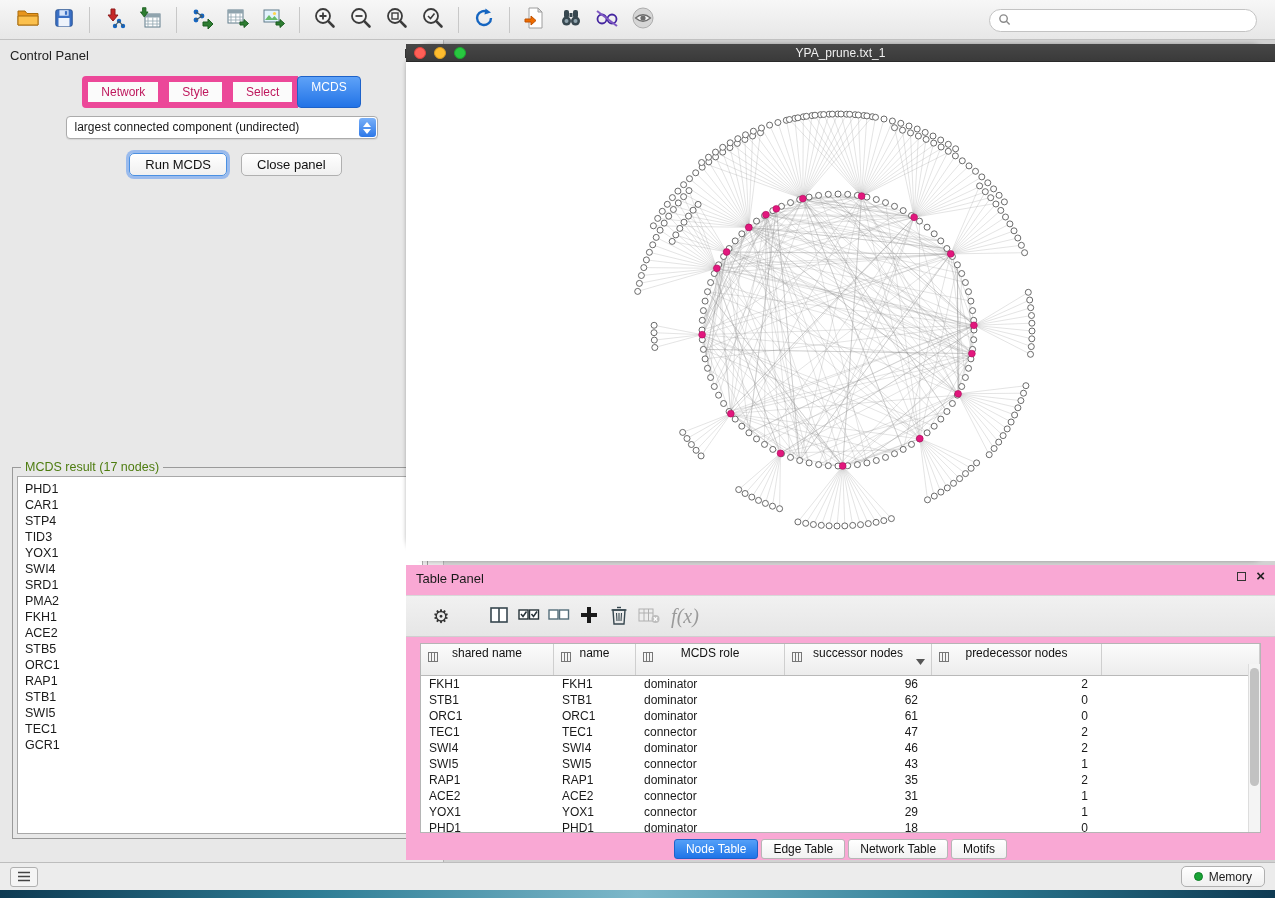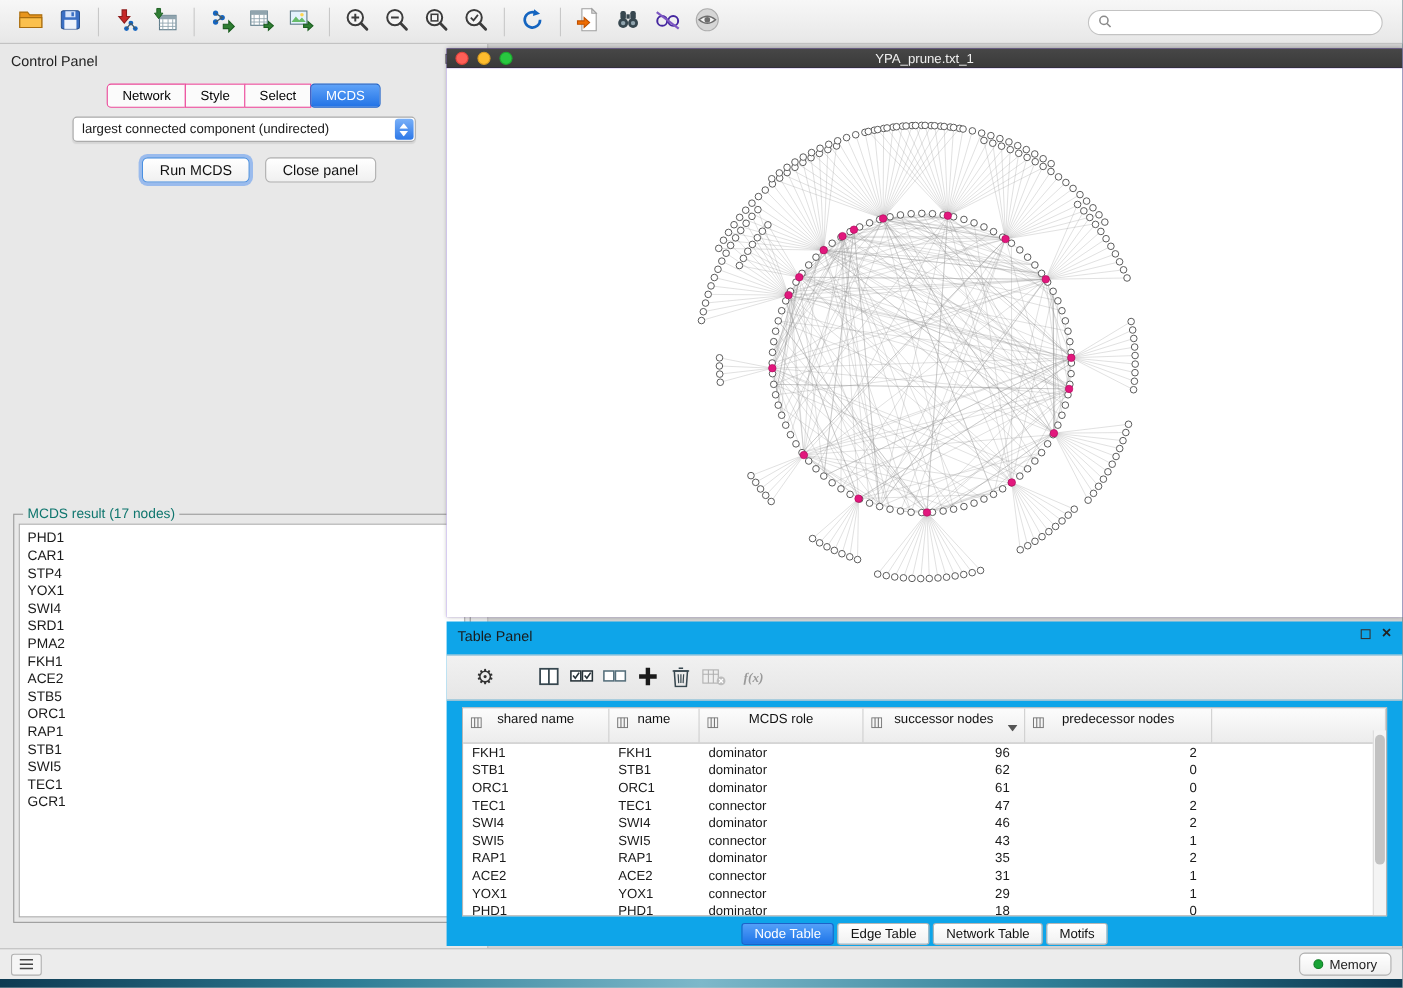--- a/index.html
+++ b/index.html
@@ -20,67 +20,67 @@
   .search-wrap input { border:none; outline:none; flex:1; font-size:12px; background:transparent; margin-left:6px; }
 
   
   .control-panel { position:absolute; left:0; top:40px; width:444px; height:822px;
     background:#e8e8e8; border-right:1px solid #b2b2b2; }
   .cp-header { position:relative; height:30px; padding:8px 10px 0 10px; font-size:13px; color:#222; }
   .win-btns { position:absolute; right:10px; top:8px; display:flex; gap:10px; align-items:center; }
   .float-btn { width:9px; height:9px; border:1.5px solid #333; background:transparent; }
   .close-btn { font-size:15px; font-weight:bold; color:#222; line-height:10px; }
   .cp-tabs { display:flex; justify-content:center; margin-top:6px; }
-  .cp-tab { padding:3px 13px; font-size:12px; background:#fbfbfb; border:1px solid #ec4899;
-    margin-left:-1px; color:#000000; }
+  .cp-tab { padding:3px 13px; font-size:12px; background:#fbfbfb; border:6px solid #ec4899;
+    margin-left:-1px; color:#be185d; }
   .cp-tab:first-child { border-radius:4px 0 0 4px; margin-left:0; }
   .cp-tab:last-child { border-radius:0 4px 4px 0; }
   .cp-tab.active { background:linear-gradient(#5ea2f8,#2273e6); border:1px solid #1d62c9;
     color:#fff; border-radius:4px; }
   .opt-label { text-align:center; margin-top:22px; font-size:13px; }
   .dropdown { position:relative; width:312px; height:23px; margin:8px auto 0 auto; background:#fff;
     border:1px solid #ababab; border-radius:4px; font-size:12px; line-height:21px; padding:0 22px 0 8px;
     white-space:nowrap; overflow:hidden; box-shadow:0 1px 1px rgba(0,0,0,.08); }
   .dd-cap { position:absolute; right:1px; top:1px; bottom:1px; width:17px; border-radius:3px;
     background:linear-gradient(#79b0f8,#2d78e8); display:flex; flex-direction:column;
     align-items:center; justify-content:center; gap:2px; }
   .dd-cap svg { display:block; }
   .cp-buttons { display:flex; justify-content:center; gap:14px; margin-top:14px;padding-left:28px; }
   .btn { background:linear-gradient(#ffffff,#f0f0f0); border:1px solid #b0b0b0; border-radius:5px;
     padding:3px 15px; font-size:13px; color:#111; }
   .btn.focused { border-color:#4a90e2; box-shadow:0 0 0 3px rgba(90,150,240,.55); }
   .result-fieldset { position:absolute; left:12px; right:15px; top:427px; bottom:23px;
     border:1px solid #9a9a9a; }
   .result-legend { position:absolute; top:-8px; left:8px; background:#e8e8e8; padding:0 4px;
-    font-size:12.5px; color:#0f766e; }
+    font-size:12.5px; color:#4d7c0f; }
   .result-list { position:absolute; left:4px; right:4px; top:8px; bottom:4px; background:#fff;
     border:1px solid #a8a8a8; overflow:hidden; padding:4px 0 0 0; }
   .result-item { font-size:12.5px; line-height:16px; padding-left:7px; }
 
   
   .network-window { position:absolute; left:406px; top:44px; width:869px; height:517px;
-    background:#8b5cf6; box-shadow:0 0 4px rgba(0,0,0,.3); }
+    background:#4d7c0f; box-shadow:0 0 4px rgba(0,0,0,.3);border-radius:25px; }
   .net-titlebar { position:relative; height:18px; background:linear-gradient(#474747,#3a3a3a);
     border-bottom:1px solid #2a2a2a; }
   .net-title { text-align:center; color:#f0f0f0; font-size:12px; line-height:18px; }
   .traffic { position:absolute; left:8px; top:3px; display:flex; gap:8px; }
   .light { width:12px; height:12px; border-radius:50%; }
   .light.red { background:#ff5f57; border:1px solid #e0443e; }
   .light.yellow { background:#febc2e; border:1px solid #d89c21; }
   .light.green { background:#28c840; border:1px solid #1da62f; }
   .net-canvas { position:absolute; left:0; top:18px; right:0; bottom:0; background:#fff; }
 
   
-  .table-panel { position:absolute; left:406px; top:565px; width:869px; height:295px; background:#0ea5e9; }
+  .table-panel { position:absolute; left:406px; top:565px; width:869px; height:295px; background:#f9a8d4; }
   .tp-header { position:relative; height:26px; padding:6px 10px 0 10px; font-size:13px; }
   .tp-toolbar { position:relative; margin:4px 0 0 0; height:42px; background:linear-gradient(#f1f1f1,#e6e6e6);
     border-top:1px solid #d8d8d8; border-bottom:1px solid #cfcfcf; display:flex; align-items:center; padding:0 20px; }
   .tpi { display:flex; align-items:center; justify-content:center; width:30px; height:30px; }
   .gear-glyph { font-size:19px; color:#333; font-family:"DejaVu Sans",sans-serif; }
-  .fx-glyph { font-family:"Liberation Serif","DejaVu Serif",serif; font-style:italic; font-size:12px; color:#9a9a9a;font-weight:bold; }
+  .fx-glyph { font-family:"Liberation Serif","DejaVu Serif",serif; font-style:italic; font-size:20px; color:#9a9a9a; }
   .node-table { position:absolute; left:14px; right:14px; top:78px; height:190px; background:#fff;
     border:1px solid #b5b5b5; overflow:hidden; }
   .nt-header { display:flex; height:32px; background:linear-gradient(#fcfcfc,#ececec);
     border-bottom:1px solid #b9b9b9; }
   .nt-hcell { position:relative; font-size:12px; line-height:19px; text-align:center;
     border-right:1px solid #cfcfcf; color:#111; overflow:hidden; white-space:nowrap; }
   .nt-hcell .sort-ico { position:absolute; left:7px; top:5px; }
   .nt-hcell .dd-ico { position:absolute; right:6px; top:8px; }
   .c0{width:133px;} .c1{width:82px;} .c2{width:149px;} .c3{width:147px;} .c4{width:170px;} .c5{flex:1;}
   .nt-row { display:flex; height:16px; }
@@ -278,20 +278,21 @@
     <div class="cp-buttons">
       <button class="btn focused">Run MCDS</button>
       <button class="btn">Close panel</button>
     </div>
     <div class="result-fieldset">
       <span class="result-legend">MCDS result (17 nodes)</span>
       <div class="result-list">
           <div class="result-item">PHD1</div>
           <div class="result-item">CAR1</div>
           <div class="result-item">STP4</div>
+          <div class="result-item">TID3</div>
           <div class="result-item">YOX1</div>
           <div class="result-item">SWI4</div>
           <div class="result-item">SRD1</div>
           <div class="result-item">PMA2</div>
           <div class="result-item">FKH1</div>
           <div class="result-item">ACE2</div>
           <div class="result-item">STB5</div>
           <div class="result-item">ORC1</div>
           <div class="result-item">RAP1</div>
           <div class="result-item">STB1</div>

